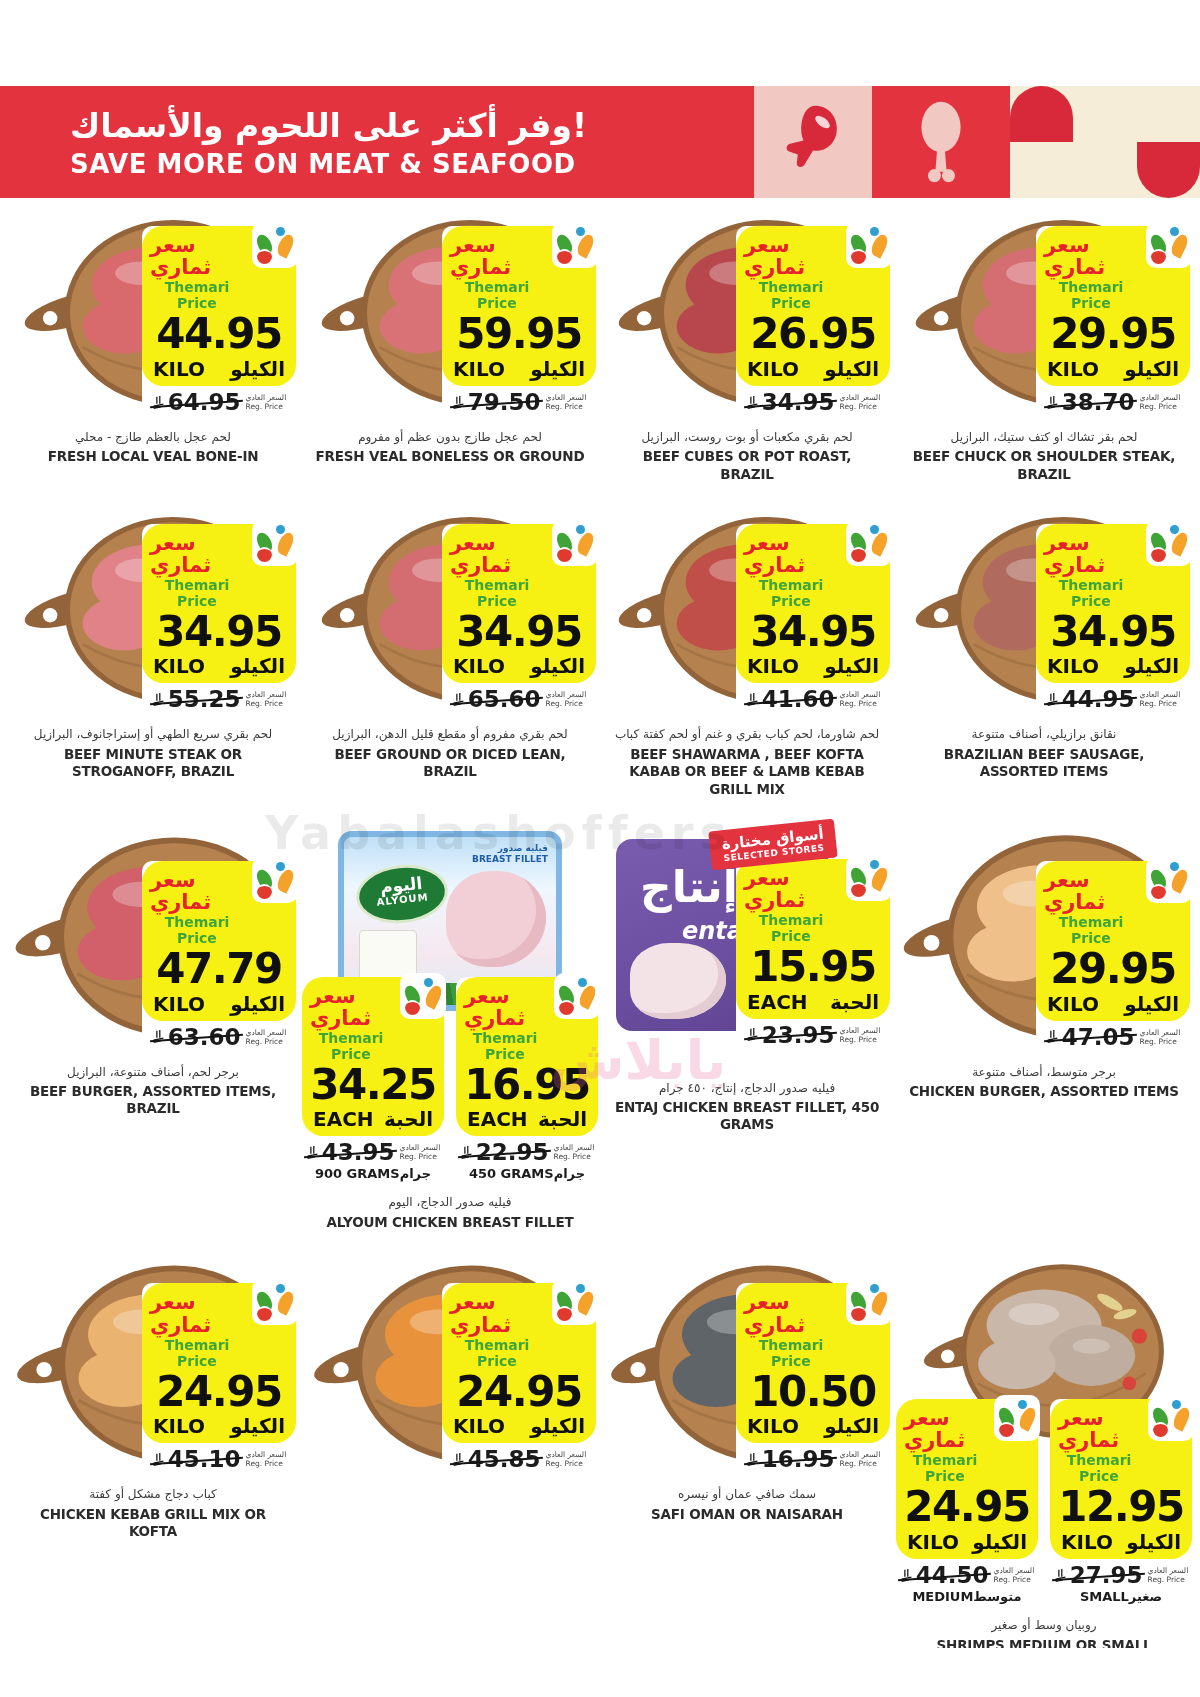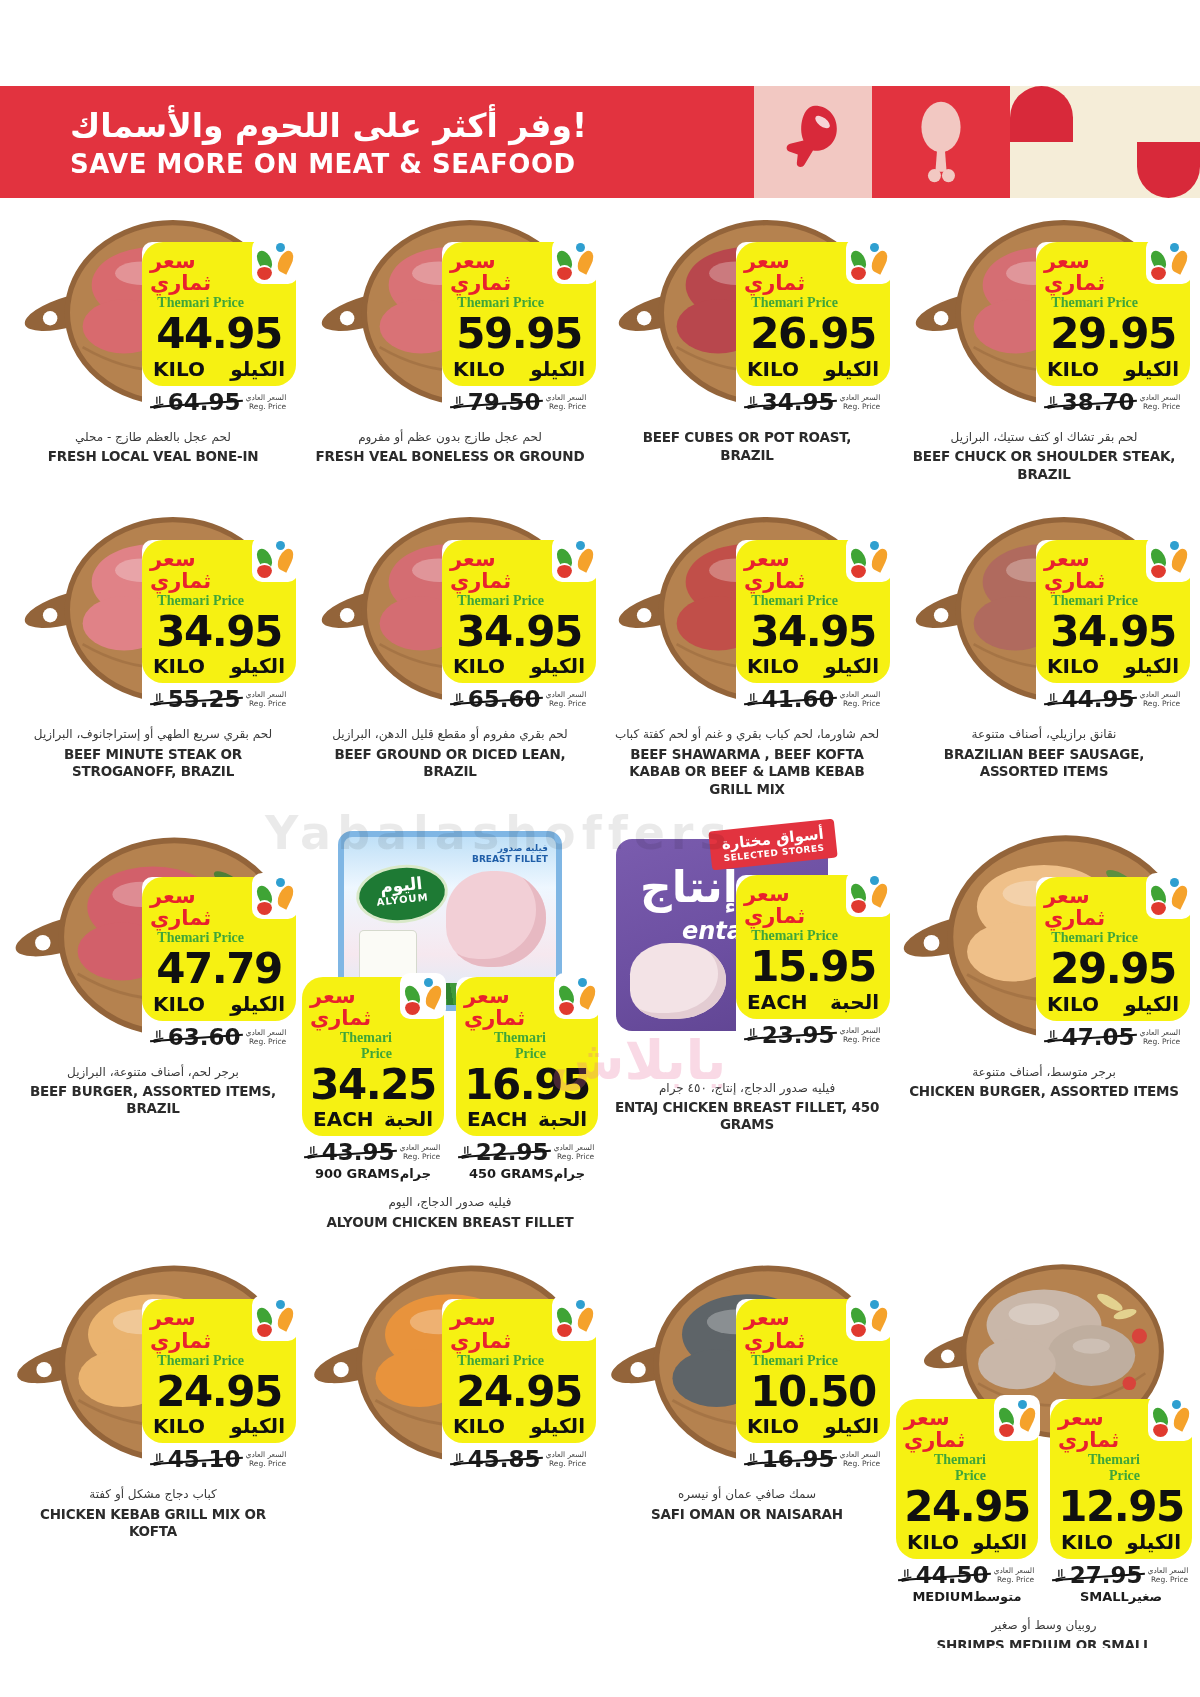--- a/index.html
+++ b/index.html
@@ -52,30 +52,30 @@
   .tags-row{display:flex;justify-content:center;gap:12px;position:relative;z-index:3;}
   .tags-row .tag{position:static;width:142px;}
   .yellow{background:#F6F112;border-radius:21px;padding:8px 8px 5px;position:relative;text-align:center;}
   .t-logo{position:absolute;top:-4px;right:-2px;width:46px;height:46px;background:#fff;border-radius:10px;}
   .t-logo i{position:absolute;display:block;}
   .t-logo .lb{width:9px;height:9px;border-radius:50%;background:#2f9fd0;top:5px;right:13px;}
   .t-logo .lg{width:13px;height:21px;border-radius:50% 50% 50% 0;background:#3fa435;transform:rotate(-28deg);left:6px;top:12px;}
   .t-logo .lo{width:13px;height:23px;border-radius:50% 50% 0 50%;background:#f5a22b;transform:rotate(26deg);right:6px;top:12px;}
   .t-logo .lr{width:15px;height:15px;border-radius:50%;background:#e03a2f;left:5px;bottom:4px;border-top:2.5px solid #fff;box-sizing:border-box;}
   .t-ar{font-size:21px;font-weight:bold;color:#E8212E;text-align:left;line-height:1.05;padding-right:44px;}
-  .t-en{font-size:14px;font-weight:bold;color:#3FA53A;text-align:right;padding-right:44px;margin-top:1px;font-family:Liberation Serif, serif;}
+  .t-en{font-size:14px;font-weight:bold;color:#3FA53A;text-align:center;padding-right:44px;margin-top:1px;}
   .t-price{font-size:42px;font-weight:800;color:#101010;letter-spacing:-1.5px;line-height:1.02;margin-top:2px;font-family:"DejaVu Sans",sans-serif;}
   .t-unit{display:flex;justify-content:space-between;font-size:20px;font-weight:800;color:#101010;padding:0 3px;margin-top:1px;}
   .white{background:#fff;padding:3px 2px 2px;border-radius:0 0 10px 10px;}
   .regrow{display:flex;align-items:center;justify-content:center;gap:5px;}
   .regmain{position:relative;display:flex;align-items:center;gap:3px;font-size:23px;font-weight:700;color:#1c1c1c;}
   .regmain::after{content:"";position:absolute;left:-2px;right:-2px;top:52%;height:2.4px;background:#151515;transform:rotate(-4deg);}
   .riyal svg{width:13px;height:13px;display:block;}
   .reglbl{font-size:7.5px;color:#444;text-align:left;line-height:1.2;}
-  .reglbl span{display:block;text-align:right;}
+  .reglbl span{display:block;}
   .sizerow{display:flex;justify-content:center;font-size:13px;font-weight:800;color:#1c1c1c;padding:1px 0 3px;}
 
   
   .cap{margin-top:16px;text-align:center;padding:0 12px;}
   .two .cap{margin-top:8px;}
   .cap-ar{font-size:12px;color:#3a3a3a;line-height:1.45;}
   .cap-en{font-size:13.5px;font-weight:700;color:#2b2b2b;line-height:1.3;margin-top:2px;letter-spacing:-.2px;}
 
   
   .pkg-alyoum{width:212px;height:168px;margin:8px auto 0;background:linear-gradient(180deg,#bfe0f7 0%,#eef7ff 30%,#f6e8ef 70%,#d9ecf9 100%);border:6px solid #7fb6e4;border-radius:14px;position:relative;overflow:hidden;}
@@ -303,20 +303,21 @@
                 </span>
             <span class="reglbl">
                   <span>السعر العادي</span>
                   <span>Reg. Price</span>
                 </span>
               </div>
             </div>
         </div>
       </div>
       <div class="cap">
+          <div class="cap-ar">لحم بقري مكعبات أو بوت روست، البرازيل</div>
           <div class="cap-en">BEEF CUBES OR POT ROAST, BRAZIL</div>
         </div>
     </div>
 
     <div class="cell">
       <div class="imgbox">
           <svg class="board steak">
             <use href="#cboard"></use>
           </svg>
         <div class="tag">

